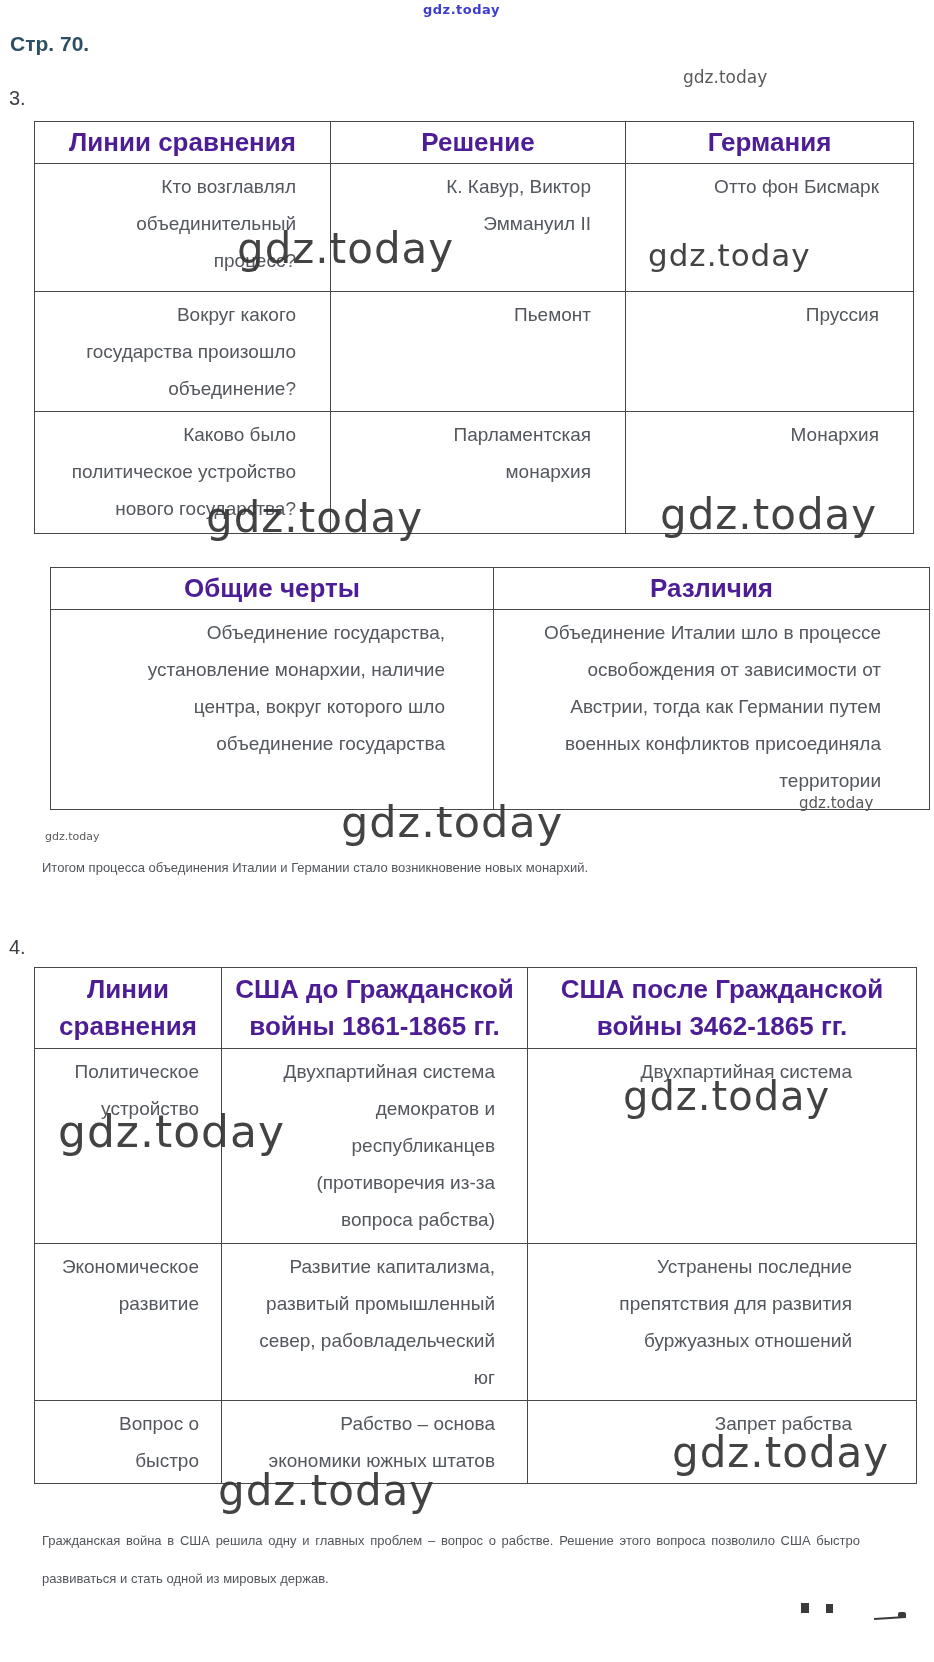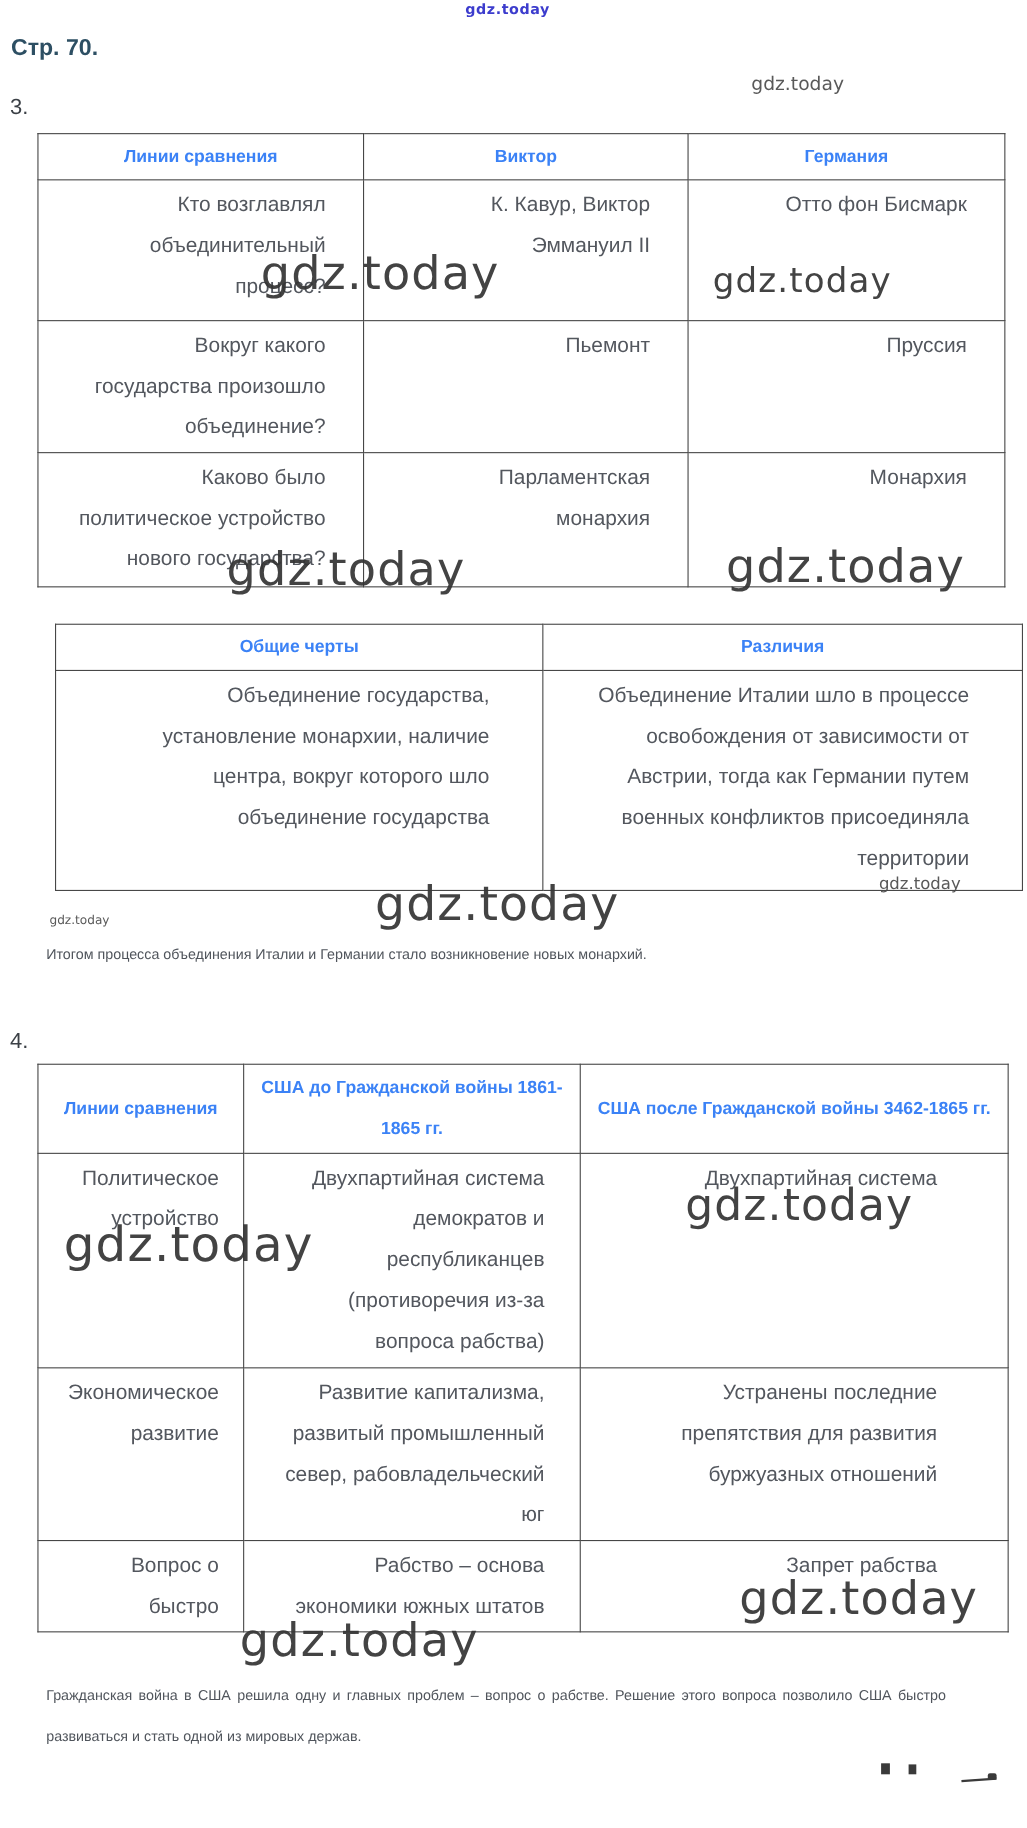--- a/index.html
+++ b/index.html
@@ -14,21 +14,21 @@
   .abs{position:absolute;}
   .page-title{font-size:21px;font-weight:bold;color:#2d4f63;}
   .section-label{font-size:20px;color:#3b4046;}
   .para{font-size:13px;color:#50555c;}
   .wm{position:absolute;white-space:nowrap;color:#343434;opacity:.92;letter-spacing:1px;font-family:"DejaVu Sans",sans-serif;line-height:1;}
   .wm-blue{color:#3c3ccd;font-weight:bold;letter-spacing:.5px;opacity:1;}
   .wm-gray{color:#4b4b4b;letter-spacing:0;}
   table.t{border-collapse:collapse;table-layout:fixed;position:absolute;}
   table.t th, table.t td{border:1.5px solid #474747;}
   table.t th{
-    font-size:16px;font-weight:bold;color:#3b82f6;
+    font-size:26px;font-weight:bold;color:#4c1d95;
     text-align:center;vertical-align:middle;line-height:37px;padding:2px 10px;
   }
   table.t td{
     font-size:19px;color:#53575e;text-align:right;vertical-align:top;
     line-height:37px;padding:4px 34px;
   }
   table.t2 td{padding:4px 48px;}
   table.t3 td:nth-child(1){padding:4px 22px;}
   table.t3 td:nth-child(2){padding:4px 32px;}
   table.t3 td:nth-child(3){padding:4px 64px;}
@@ -49,21 +49,21 @@
 
   <table class="t t1" style="left:34px;top:121px;width:879px;">
     <colgroup>
         <col style="width:296px">
         <col style="width:295px">
         <col style="width:288px">
       </colgroup>
     <thead>
       <tr style="height:39px;">
         <th>Линии сравнения</th>
-        <th>Виктор</th>
+        <th>Решение</th>
         <th>Германия</th>
       </tr>
     </thead>
     <tbody>
       <tr style="height:128px;">
         <td>Кто возглавлял объединительный процесс?</td>
         <td>К. Кавур, Виктор Эммануил II</td>
         <td>Отто фон Бисмарк</td>
       </tr>
       <tr style="height:120px;">

